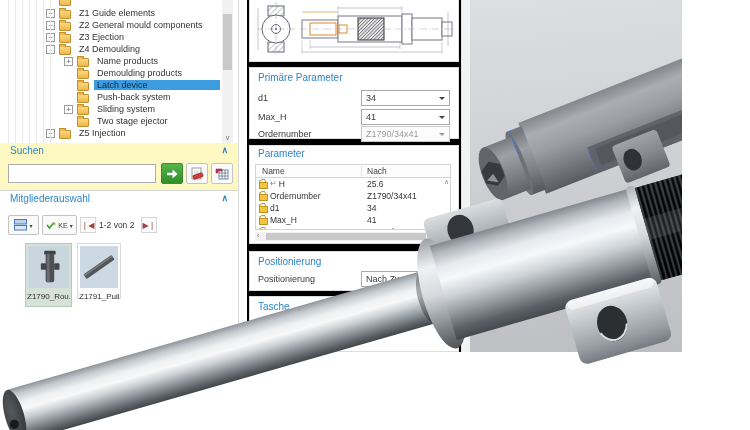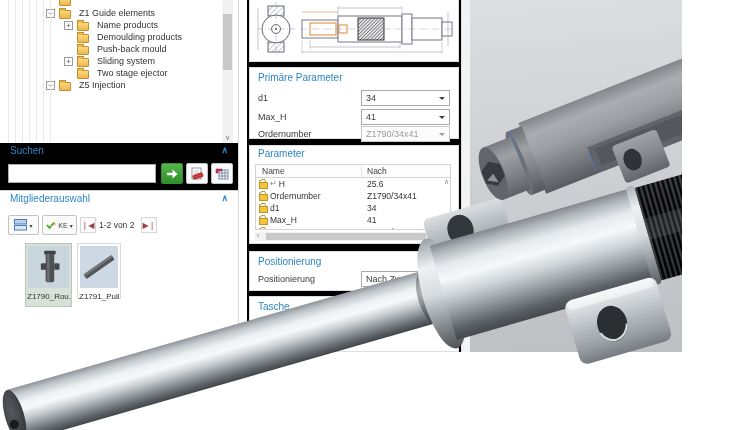--- a/index.html
+++ b/index.html
@@ -20,21 +20,21 @@
   .folder::before{content:"";position:absolute;top:-3px;left:-1px;width:5px;height:2px;background:#eeb64f;
           border:1px solid #c08f2c;border-bottom:none;border-radius:1px 1px 0 0;}
   .tlabel{padding:0 3px;color:#333;}
   .trow.sel .tlabel{background:#3d9be0;color:#0d2b40;flex:1;margin-right:18px;}
   .tree-sb{position:absolute;left:222px;top:0;width:11px;height:143px;background:#f1f1f1;}
   .tree-sb .thumb{position:absolute;left:1px;top:14px;width:9px;height:56px;background:#c9c9c9;}
   .tree-sb .dn{position:absolute;left:0;bottom:1px;width:11px;text-align:center;font-size:7px;color:#787878;}
   .sec-head{position:absolute;left:0;width:238px;height:16px;}
   .sec-title{position:absolute;left:10px;top:2px;font-size:10px;color:#2e86c8;}
   .chev{position:absolute;right:10px;top:2px;font-size:9px;font-weight:bold;color:#2e86c8;cursor:pointer;}
-  .suchen{position:absolute;left:0;top:143px;width:238px;height:47px;border-bottom:1px solid #d5d5d5;background:#000000;}
+  .suchen{position:absolute;left:0;top:143px;width:238px;height:47px;border-bottom:1px solid #d5d5d5;background:#fef9c3;}
   .search-input{position:absolute;left:8px;top:21px;width:148px;height:19px;border:1px solid #ababab;
                 box-sizing:border-box;font-size:9px;padding:0 4px;outline:none;}
   .sbtn{position:absolute;top:20px;width:22px;height:21px;border:1px solid #c3c3c3;background:#fafafa;
         border-radius:2px;display:flex;align-items:center;justify-content:center;cursor:pointer;box-sizing:border-box;}
   .sbtn.go{left:161px;background:linear-gradient(#57b44b,#2f8f2b);border-color:#3c8c34;}
   .sbtn.clear{left:186px;} .sbtn.tbl{left:211px;}
   .member{position:absolute;left:0;top:191px;width:238px;height:138px;background:#fff;}
   .mbtn{position:absolute;top:24px;height:20px;border:1px solid #c3c3c3;background:#fafafa;border-radius:2px;
         display:flex;align-items:center;justify-content:center;gap:2px;cursor:pointer;box-sizing:border-box;font-size:7px;}
   .caret{font-size:6px;color:#444;}
@@ -102,34 +102,54 @@
 
     <div class="trow lvl2 first">
       <span class="exp hid"></span>
         <span class="folder" style="margin-top:-4px"></span>
     </div>
     <div class="trow lvl2">
       <span class="exp">+</span>
       <span class="folder"></span>
       <span class="tlabel">Z1 Guide elements</span>
     </div>
+    <div class="trow lvl2">
+      <span class="exp">+</span>
+      <span class="folder"></span>
+      <span class="tlabel">Z2 General mould components</span>
+    </div>
+    <div class="trow lvl2">
+      <span class="exp">+</span>
+      <span class="folder"></span>
+      <span class="tlabel">Z3 Ejection</span>
+    </div>
+    <div class="trow lvl2">
+      <span class="exp">-</span>
+      <span class="folder"></span>
+      <span class="tlabel">Z4 Demoulding</span>
+    </div>
     <div class="trow lvl3">
       <span class="exp">+</span>
       <span class="folder"></span>
       <span class="tlabel">Name products</span>
     </div>
     <div class="trow lvl3">
       <span class="exp hid"></span>
       <span class="folder"></span>
       <span class="tlabel">Demoulding products</span>
     </div>
+    <div class="trow lvl3 sel">
+      <span class="exp hid"></span>
+      <span class="folder"></span>
+      <span class="tlabel">Latch device</span>
+    </div>
     <div class="trow lvl3">
       <span class="exp hid"></span>
       <span class="folder"></span>
-      <span class="tlabel">Push-back mould</span>
+      <span class="tlabel">Push-back system</span>
     </div>
     <div class="trow lvl3">
       <span class="exp">+</span>
       <span class="folder"></span>
       <span class="tlabel">Sliding system</span>
     </div>
     <div class="trow lvl3">
       <span class="exp hid"></span>
       <span class="folder"></span>
       <span class="tlabel">Two stage ejector</span>

